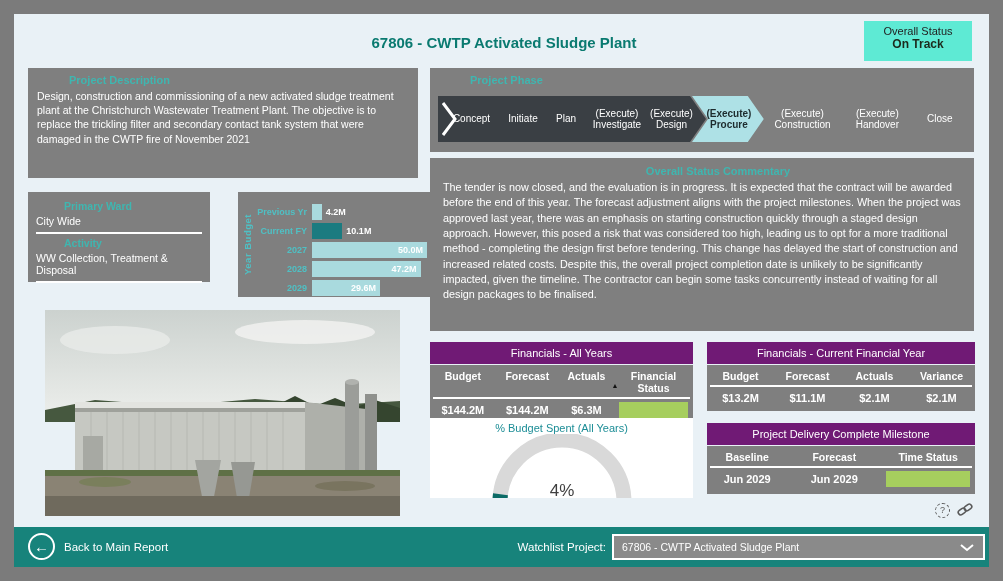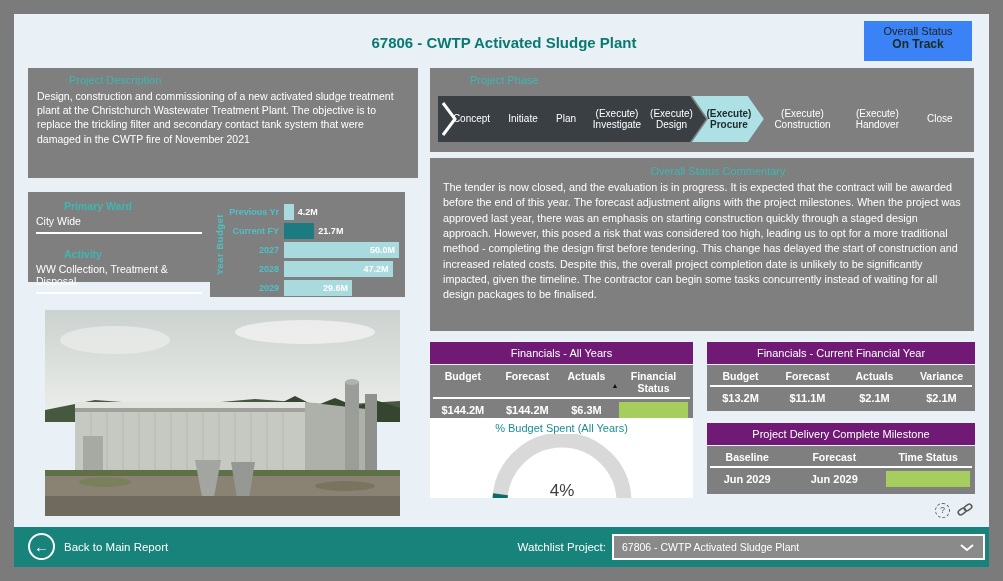--- a/index.html
+++ b/index.html
@@ -12,27 +12,27 @@
   .canvas { position:absolute; left:14px; top:14px; width:975px; height:553px; background:#e9f1f6; }
 
   
   .logo { position:absolute; left:18px; top:10px; display:flex; align-items:center; gap:4px; }
   .logo-text { text-align:right; font-family:"Liberation Serif", serif; color:#1a1a1a; line-height:1.0; }
   .logo-line1 { font-size:15px; font-weight:bold; }
   .logo-line2 { font-size:13px; }
   .page-title { position:absolute; left:280px; width:420px; top:20px; text-align:center;
     color:#0a7a70; font-size:15px; font-weight:bold; }
   .status-box { position:absolute; right:17px; top:7px; width:108px; height:40px;
-    background:#3b82f6; text-align:center; padding-top:4px; }
+    background:#5eead4; text-align:center; padding-top:4px; }
   .status-box .s-label { font-size:11px; color:#222; }
   .status-box .s-value { font-size:12px; font-weight:bold; color:#1c2a1c; }
 
   
   .panel { position:absolute; background:#7f7f7f; }
-  .panel h3 { color:#3fb6b0; font-size:11px; font-weight:normal;padding-left:32px; }
+  .panel h3 { color:#3fb6b0; font-size:11px; font-weight:bold;padding-left:32px; }
   .p-desc { left:14px; top:54px; width:390px; height:110px; padding:6px 9px; }
   .p-desc p { color:#fff; font-size:10.5px; line-height:1.35; margin-top:3px; }
 
   .p-phase { left:416px; top:54px; width:544px; height:84px; padding:6px 8px; }
   .phase-flow { position:absolute; left:8px; right:8px; top:28px; height:46px; display:flex; align-items:stretch; }
   .phase-dark-group { display:flex; background:#3a3f44; position:relative;
     clip-path:polygon(0 0, calc(100% - 16px) 0, 100% 50%, calc(100% - 16px) 100%, 0 100%); }
   .ph-cell { display:flex; align-items:center; justify-content:center; text-align:center;
     font-size:10px; line-height:1.15; padding:0 3px; color:#fff; }
   .phase-dark-group .ph-cell:nth-child(2){ width:62px; padding-left:8px; }
@@ -46,24 +46,24 @@
   .ph-future { color:#fff; }
   .ph-f1{ width:92px; } .ph-f2{ width:86px; } .ph-f3{ width:62px; }
   .start-chev { position:absolute; left:3px; top:0; }
 
   .p-comment { left:416px; top:144px; width:544px; height:173px; padding:7px 13px; }
   .p-comment h3 { text-align:center; }
   .p-comment p { color:#fff; font-size:10.8px; line-height:1.42; margin-top:3px; }
 
   .p-ward { left:14px; top:178px; width:182px; height:90px; padding:6px 8px; }
   .p-ward .w-label { color:#3fb6b0; font-size:10.5px; font-weight:bold; margin-top:2px;padding-left:28px; }
-  .p-ward .w-value { color:#fff; font-size:10.5px; padding:3px 0 5px; border-bottom:2px solid #fff; margin-bottom:14px; }
-
-  
-  .p-yb { left:196px; top:178px; width:195px; height:105px; padding:0; }
+  .p-ward .w-value { color:#fff; font-size:10.5px; padding:3px 0 5px; border-bottom:2px solid #fff; margin-bottom:3px; }
+
+  
+  .p-yb { left:224px; top:178px; width:195px; height:105px; padding:0; }
   .yb-title { position:absolute; left:2px; top:0; height:100%; width:15px;
     display:flex; align-items:center; justify-content:center;
     writing-mode:vertical-rl; transform:rotate(180deg);
     color:#4fc0c4; font-size:9.5px; font-weight:bold; letter-spacing:.5px; }
   .yb-rows { position:absolute; left:18px; right:6px; top:11px; }
   .yb-row { display:flex; align-items:center; height:17px; margin-bottom:2px; }
   .yb-cat { width:56px; text-align:right; padding-right:5px; font-size:9px; font-weight:bold; color:#4fc0c4; white-space:nowrap; }
   .yb-track { position:relative; flex:1; height:16px; }
   .yb-bar { position:absolute; left:0; top:0; bottom:0; background:#a9dade; }
   .yb-bar.hl { background:#1b7b80; }
@@ -166,21 +166,21 @@
           <span class="yb-cat">Previous Yr</span>
           <div class="yb-track">
             <div class="yb-bar" style="width:8.4%"></div>
             <span class="yb-val" style="left:calc(8.4% + 4px)">4.2M</span>
           </div>
         </div>
         <div class="yb-row">
           <span class="yb-cat">Current FY</span>
           <div class="yb-track">
             <div class="yb-bar hl" style="width:26.400000000000002%"></div>
-            <span class="yb-val" style="left:calc(26.400000000000002% + 4px)">21.7M</span>
+            <span class="yb-val" style="left:calc(26.400000000000002% + 4px)">10.1M</span>
           </div>
         </div>
         <div class="yb-row">
           <span class="yb-cat">2027</span>
           <div class="yb-track">
             <div class="yb-bar" style="width:100%"></div>
             <span class="yb-val" style="right:calc(0% + 4px)">50.0M</span>
           </div>
         </div>
         <div class="yb-row">

